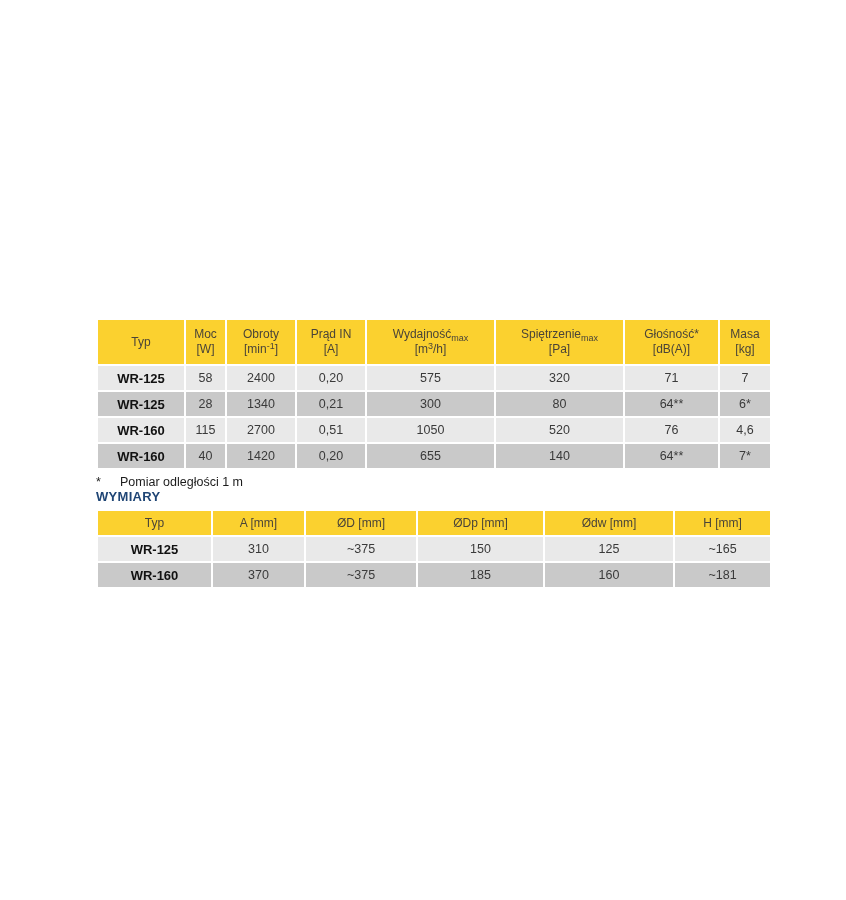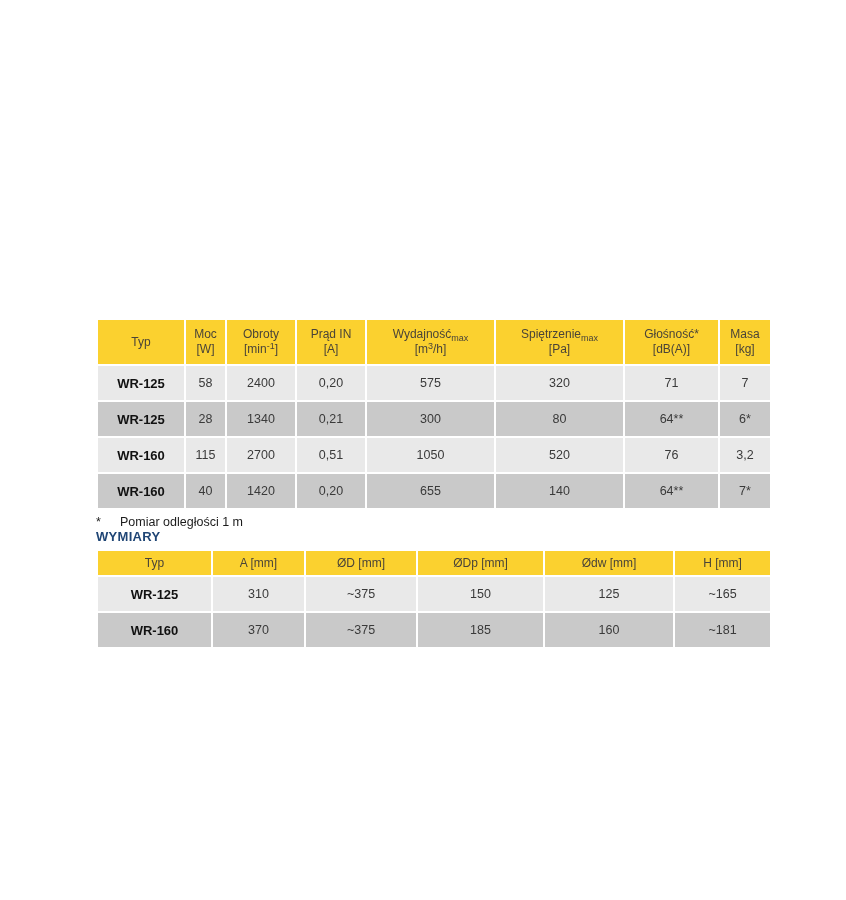--- a/index.html
+++ b/index.html
@@ -27,21 +27,21 @@
     color:var(--header-text);
     font-weight:normal;
     font-size:12px;
     line-height:15px;
   }
   table.spec thead th{height:46px;}
   table.dims thead th{height:26px;}
   td{
     font-size:12.5px;
     color:var(--cell-text);
-    height:36px;
+    height:26px;
   }
   tbody tr:nth-child(odd) td{background:var(--row-light);}
   tbody tr:nth-child(even) td{background:var(--row-dark);}
   td.typ{font-weight:bold;color:var(--typ-text);font-size:13px;}
   sub,sup{font-size:9px;line-height:0;}
   sub{vertical-align:-3px;}
   sup{vertical-align:4px;}
   .footnote{
     margin-top:5px;
     font-size:12.5px;
@@ -108,21 +108,21 @@
           <td>6*</td>
         </tr>
         <tr>
           <td class="typ">WR-160</td>
           <td>115</td>
           <td>2700</td>
           <td>0,51</td>
           <td>1050</td>
           <td>520</td>
           <td>76</td>
-          <td>3,2</td>
+          <td>4,6</td>
         </tr>
         <tr>
           <td class="typ">WR-160</td>
           <td>40</td>
           <td>1420</td>
           <td>0,20</td>
           <td>655</td>
           <td>140</td>
           <td>64**</td>
           <td>7*</td>

